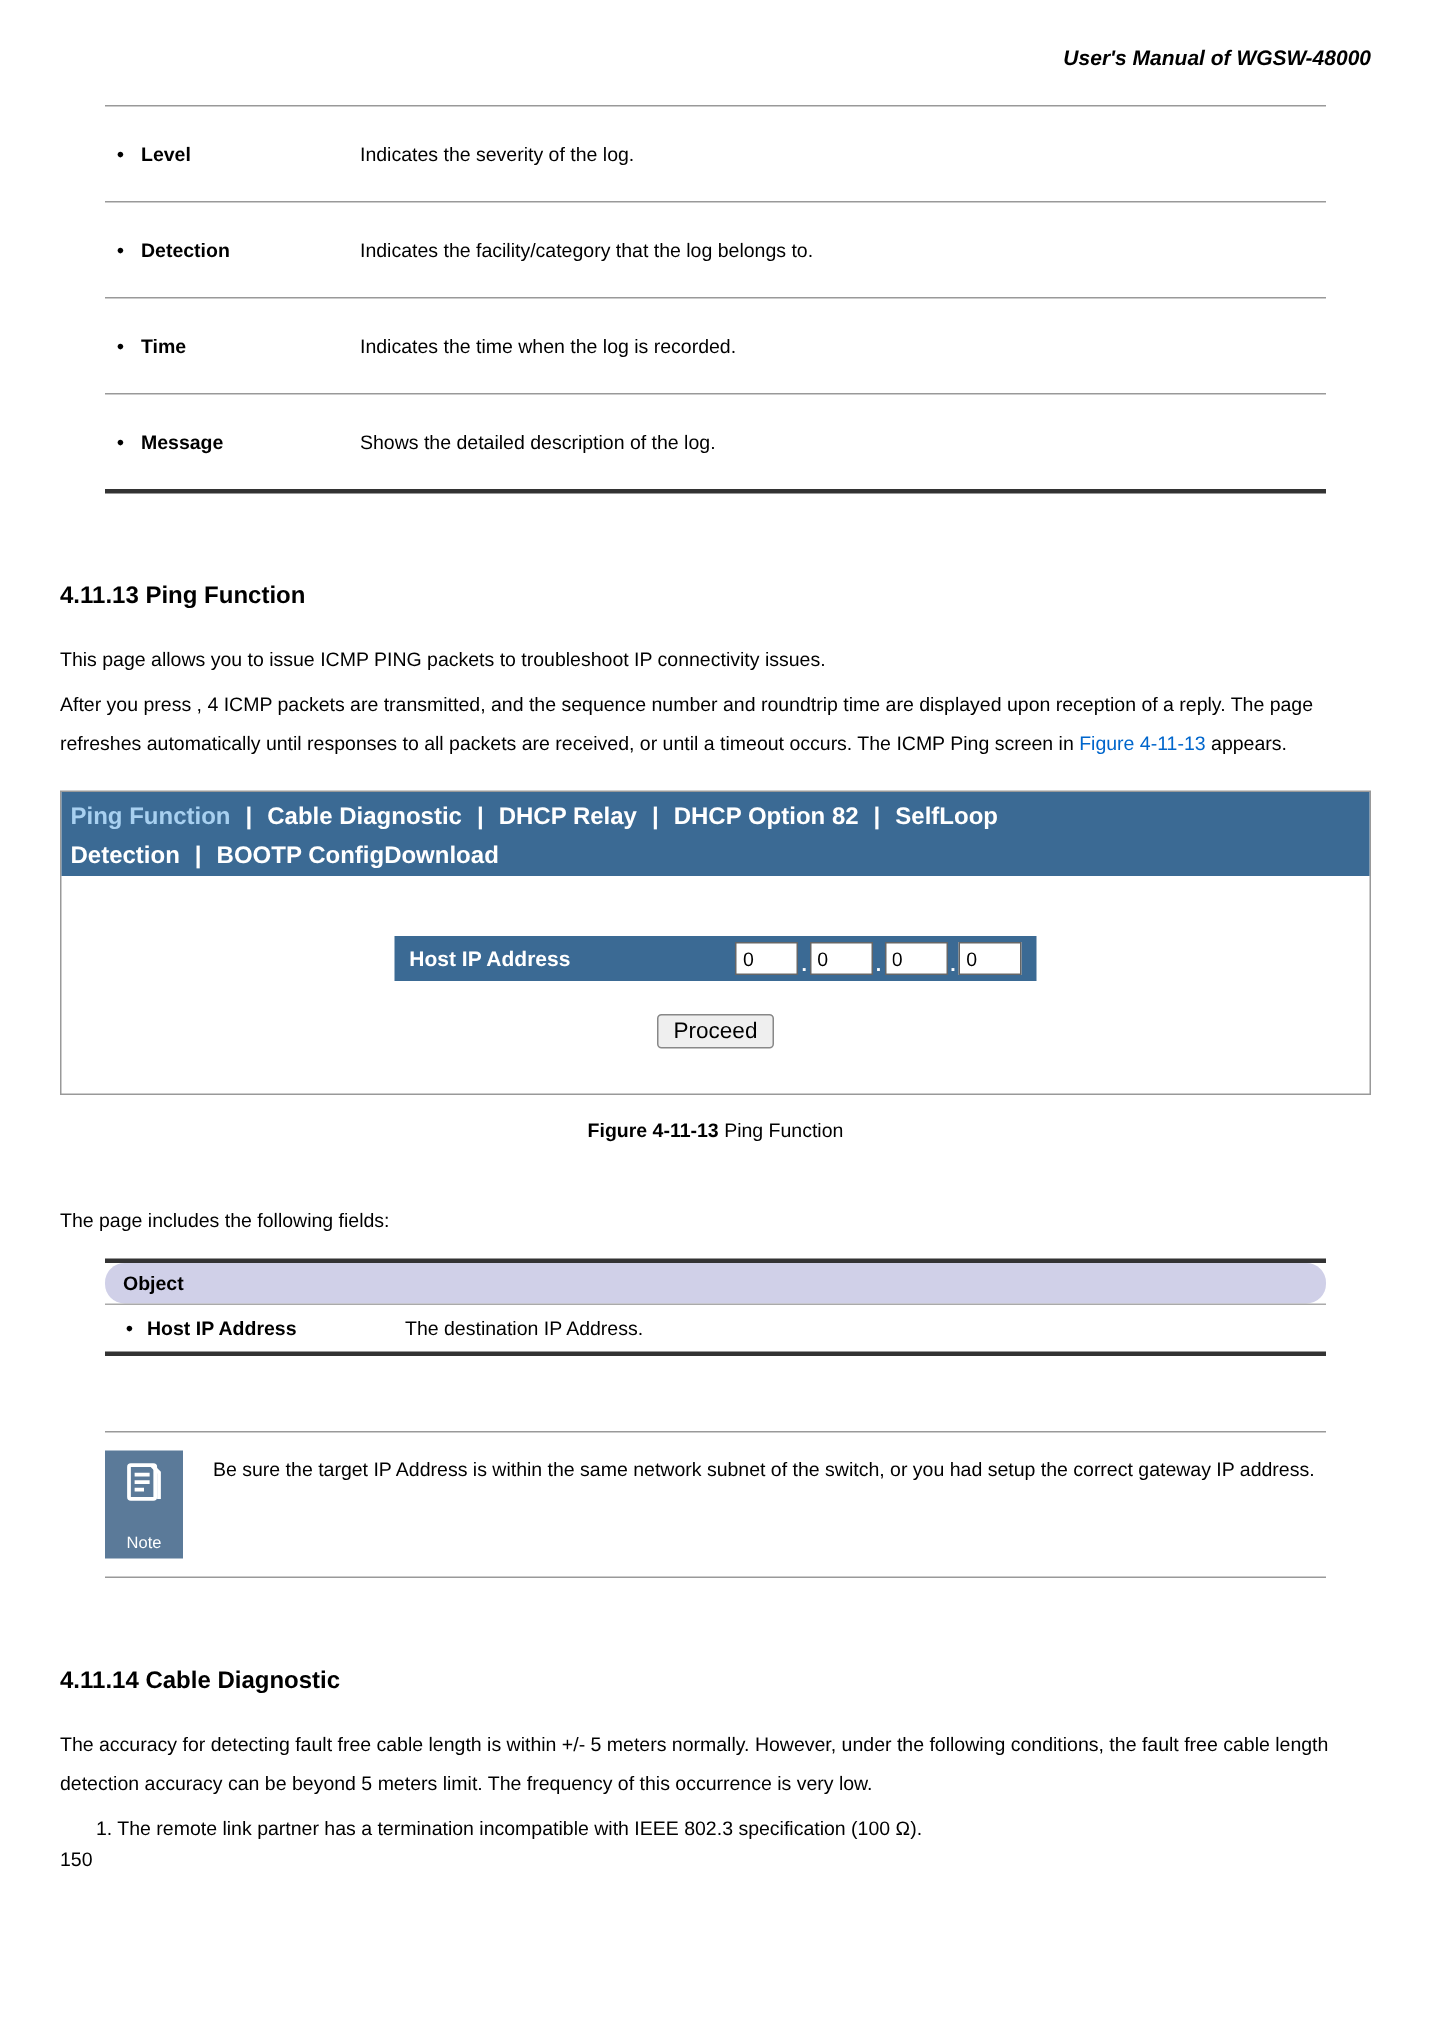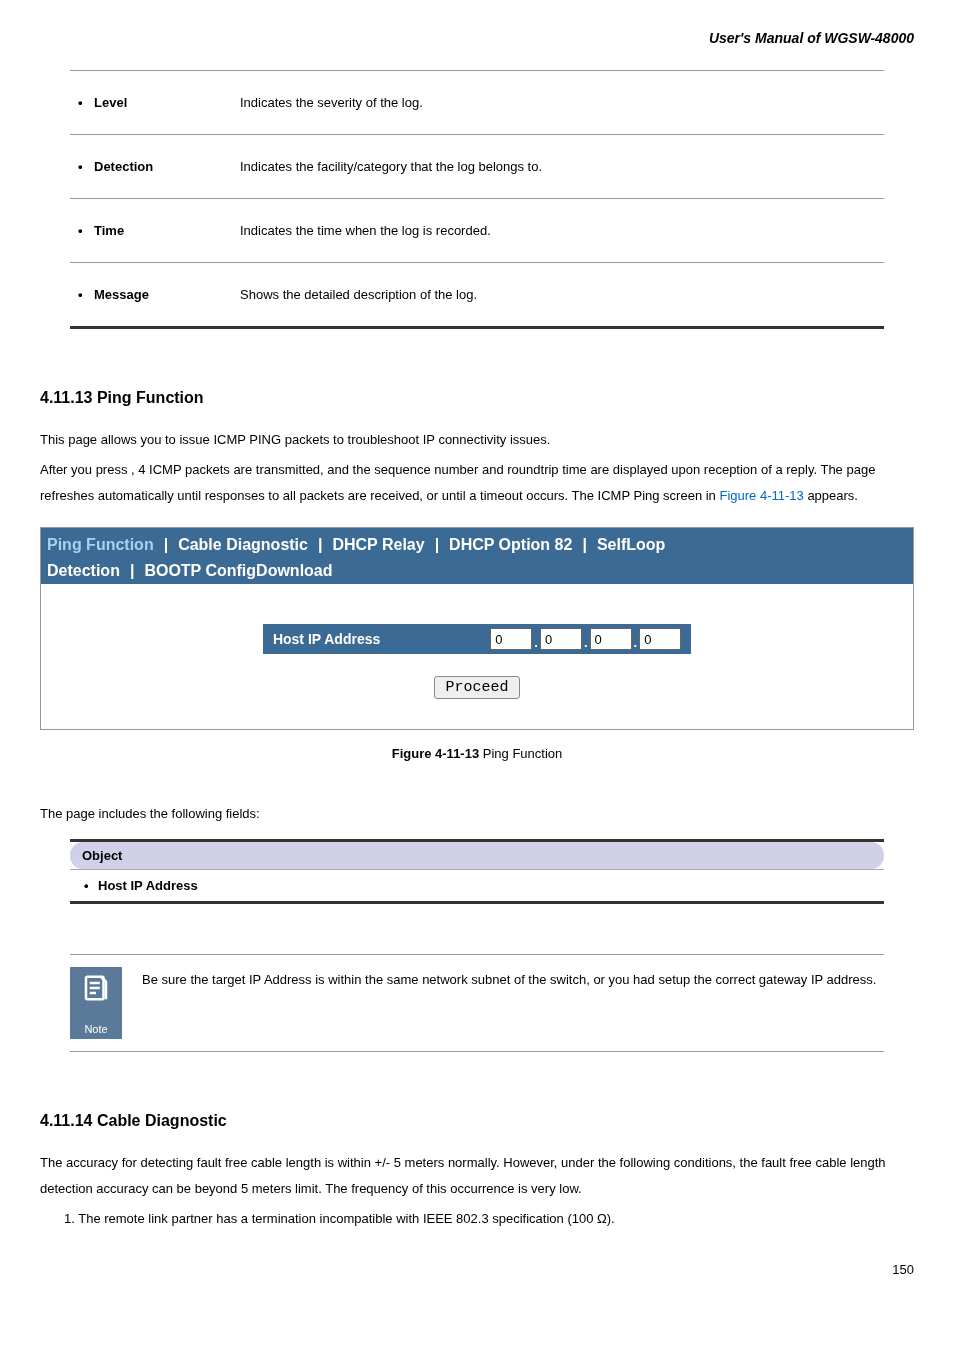--- a/index.html
+++ b/index.html
@@ -116,21 +116,21 @@
     color: #000;
     text-align: left;
   }
   .ip-dot {
     color: #fff;
     padding: 0 2px;
     align-self: flex-end;
     font-weight: bold;
   }
   .proceed-btn {
-    font-family: Liberation Mono, monospace;
+    font-family: Liberation Sans, sans-serif;
     font-size: 15px;
     background: #efefef;
     border: 1px solid #888;
     border-radius: 3px;
     padding: 2px 10px;
     cursor: pointer;
   }
   .figure-caption {
     text-align: center;
     font-size: 13px;
@@ -194,22 +194,21 @@
   }
   .note-text {
     line-height: 2.0;
     flex: 1;
   }
   .ol-item {
     line-height: 2.0;
     margin-left: 24px;
   }
   .page-num {
-    text-align: right;
-    margin-top: 30px;
+    text-align: left;
     font-size: 13px;
   }
 </style>
 </head>
 <body>
 
 <div class="header-title">User's Manual of WGSW-48000</div>
 
 <div class="def-table">
   <div class="def-row">
@@ -277,20 +276,21 @@
 </div>
 
 <p class="body-text fields-intro">The page includes the following fields:</p>
 
 <div class="obj-table">
   <div class="obj-header">
     <div class="obj-col1">Object</div>
   </div>
   <div class="obj-body">
     <div class="obj-col1 bullet">Host IP Address</div>
+    <div class="obj-col2">The destination IP Address.</div>
   </div>
 </div>
 
 <div class="note-block">
   <div class="note-icon">
     <svg class="note-svg-icon" width="30" height="30" viewBox="0 0 24 24" fill="none" stroke="currentColor" stroke-width="2">
       <rect x="4" y="3" width="14" height="18" rx="1"></rect>
       <line x1="7" y1="8" x2="15" y2="8"></line>
       <line x1="7" y1="12" x2="15" y2="12"></line>
       <line x1="7" y1="16" x2="12" y2="16"></line>

